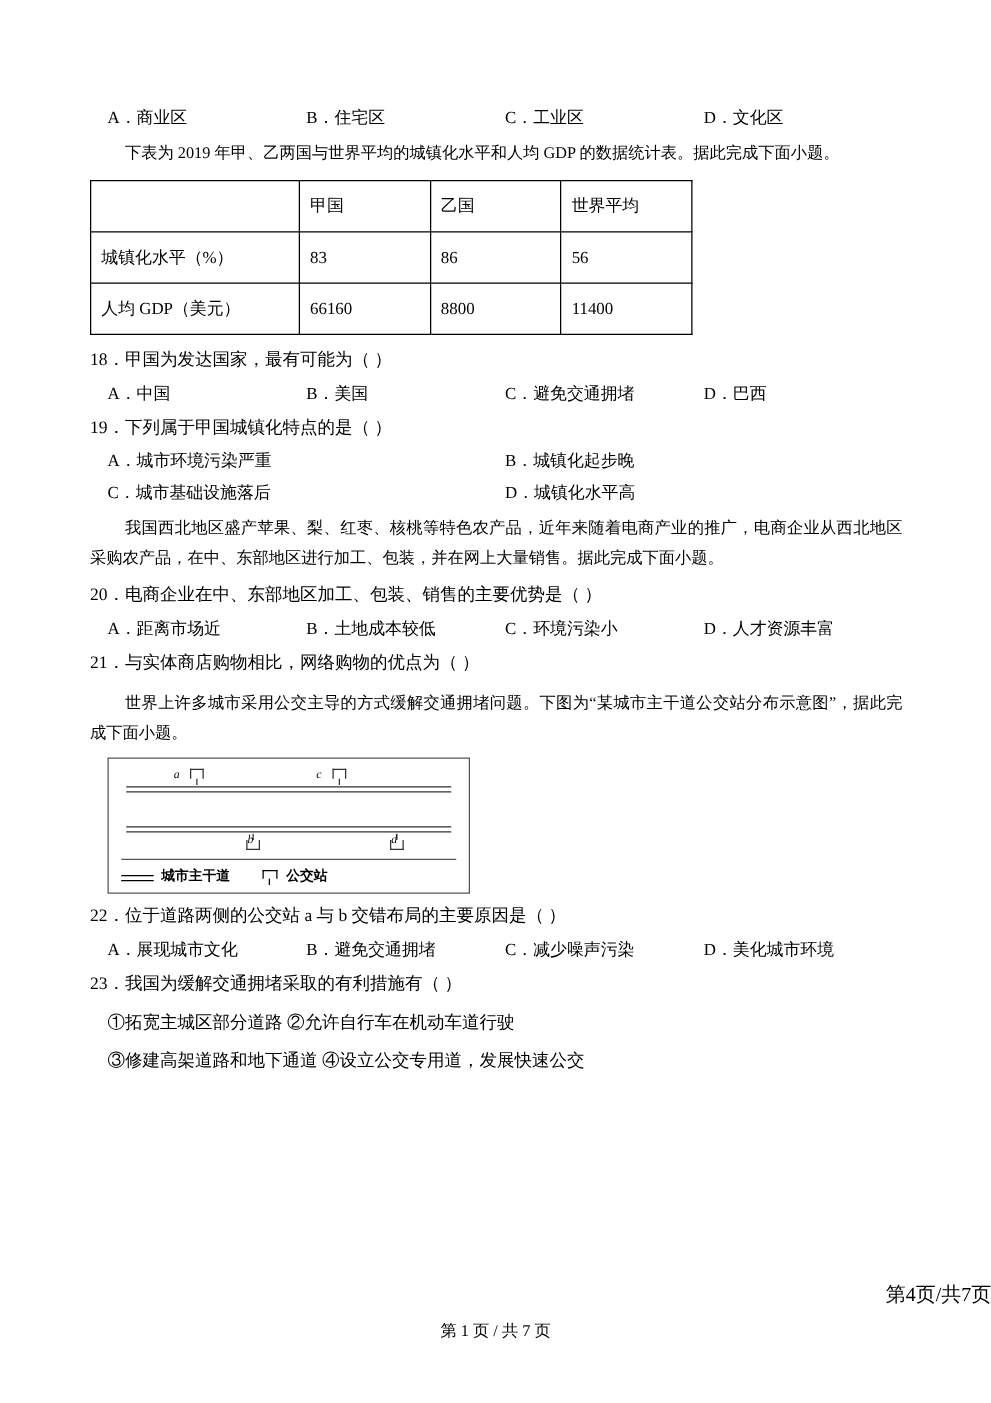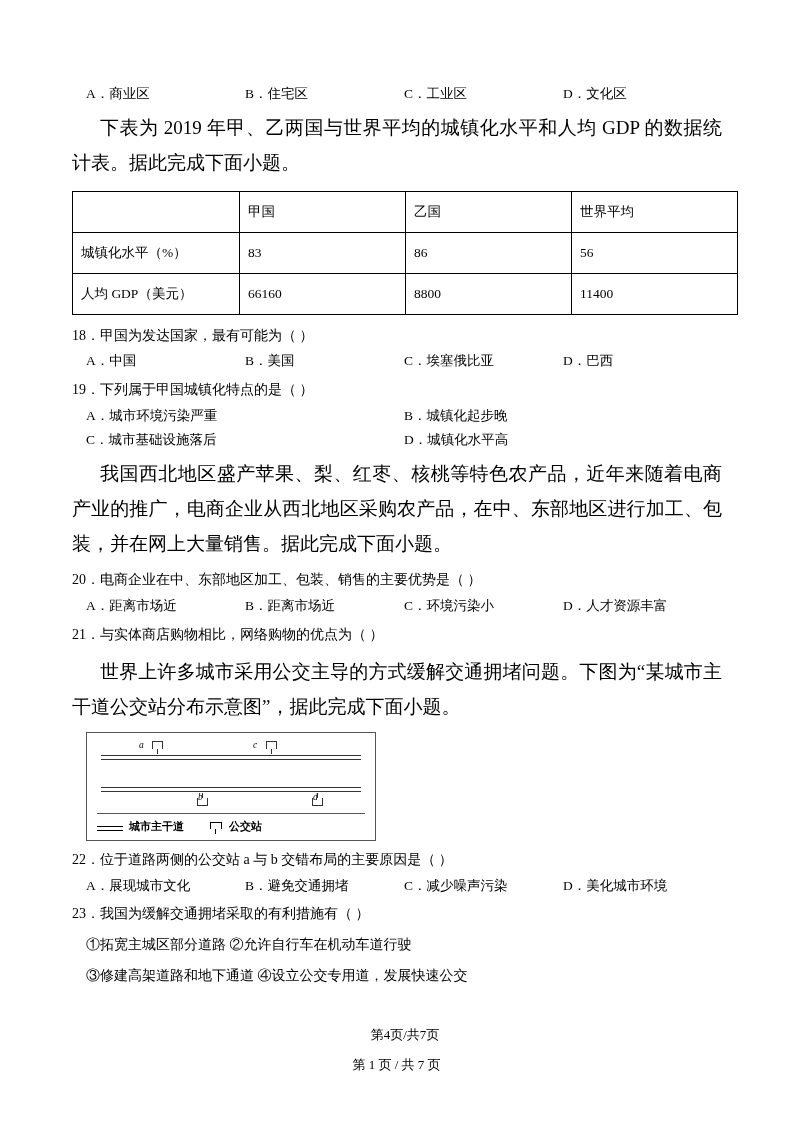--- a/index.html
+++ b/index.html
@@ -31,35 +31,35 @@
   .opt-row {
     display: flex;
     font-size: 13.5px;
     line-height: 1.5;
     margin: 0 0 4px 0;
   }
   .opt-row.four > div { width: 25%; }
   .opt-row.two > div { width: 50%; }
   .opt-row .opt-a { padding-left: 14px; }
   .para {
-    font-size: 19px;
+    font-size: 13px;
     line-height: 1.85;
     text-indent: 28px;
     text-align: justify;
     margin: 6px 0 6px 0;
   }
   .qline {
     font-size: 14px;
     line-height: 1.85;
     margin: 5px 0 3px 0;
   }
   .qline.indent { padding-left: 14px; }
   table.datatable {
     border-collapse: collapse;
-    width: 666px;
+    width: 482px;
     margin: 10px 0 8px 0;
     table-layout: fixed;
   }
   table.datatable td {
     border: 1px solid #000000;
     font-size: 13.5px;
     padding: 6px 8px;
     height: 28px;
     vertical-align: middle;
   }
@@ -148,22 +148,22 @@
     width: 1px;
     height: 5px;
     background: #000;
     margin-left: 5px;
   }
   .footer-a {
     position: absolute;
     left: 17px;
     right: 0;
     top: 1026px;
-    text-align: center;
-    font-size: 13px;
+    text-align: right;
+    font-size: 16px;
   }
   .footer-b {
     position: absolute;
     left: 0;
     right: 0;
     top: 1056px;
     text-align: center;
     font-size: 13px;
   }
 </style>
@@ -202,40 +202,40 @@
         <td>8800</td>
         <td>11400</td>
       </tr>
     </tbody>
       </table>
 
     <div class="qline">18．甲国为发达国家，最有可能为（      ）</div>
     <div class="opt-row four">
       <div class="opt-a">A．中国</div>
       <div>B．美国</div>
-      <div>C．埃塞俄比亚</div>
+      <div>C．避免交通拥堵</div>
       <div>D．巴西</div>
     </div>
 
     <div class="qline">19．下列属于甲国城镇化特点的是（      ）</div>
     <div class="opt-row two">
       <div class="opt-a">A．城市环境污染严重</div>
       <div>B．城镇化起步晚</div>
     </div>
     <div class="opt-row two">
       <div class="opt-a">C．城市基础设施落后</div>
       <div>D．城镇化水平高</div>
     </div>
 
     <div class="para">我国西北地区盛产苹果、梨、红枣、核桃等特色农产品，近年来随着电商产业的推广，电商企业从西北地区采购农产品，在中、东部地区进行加工、包装，并在网上大量销售。据此完成下面小题。</div>
 
     <div class="qline">20．电商企业在中、东部地区加工、包装、销售的主要优势是（      ）</div>
     <div class="opt-row four">
       <div class="opt-a">A．距离市场近</div>
-      <div>B．距离市场近</div>
+      <div>B．土地成本较低</div>
       <div>C．环境污染小</div>
       <div>D．人才资源丰富</div>
     </div>
 
     <div class="qline">21．与实体商店购物相比，网络购物的优点为（      ）</div>
 
     <div class="para">世界上许多城市采用公交主导的方式缓解交通拥堵问题。下图为“某城市主干道公交站分布示意图”，据此完成下面小题。</div>
 
     <div class="diagram">
       <div class="road-area">

